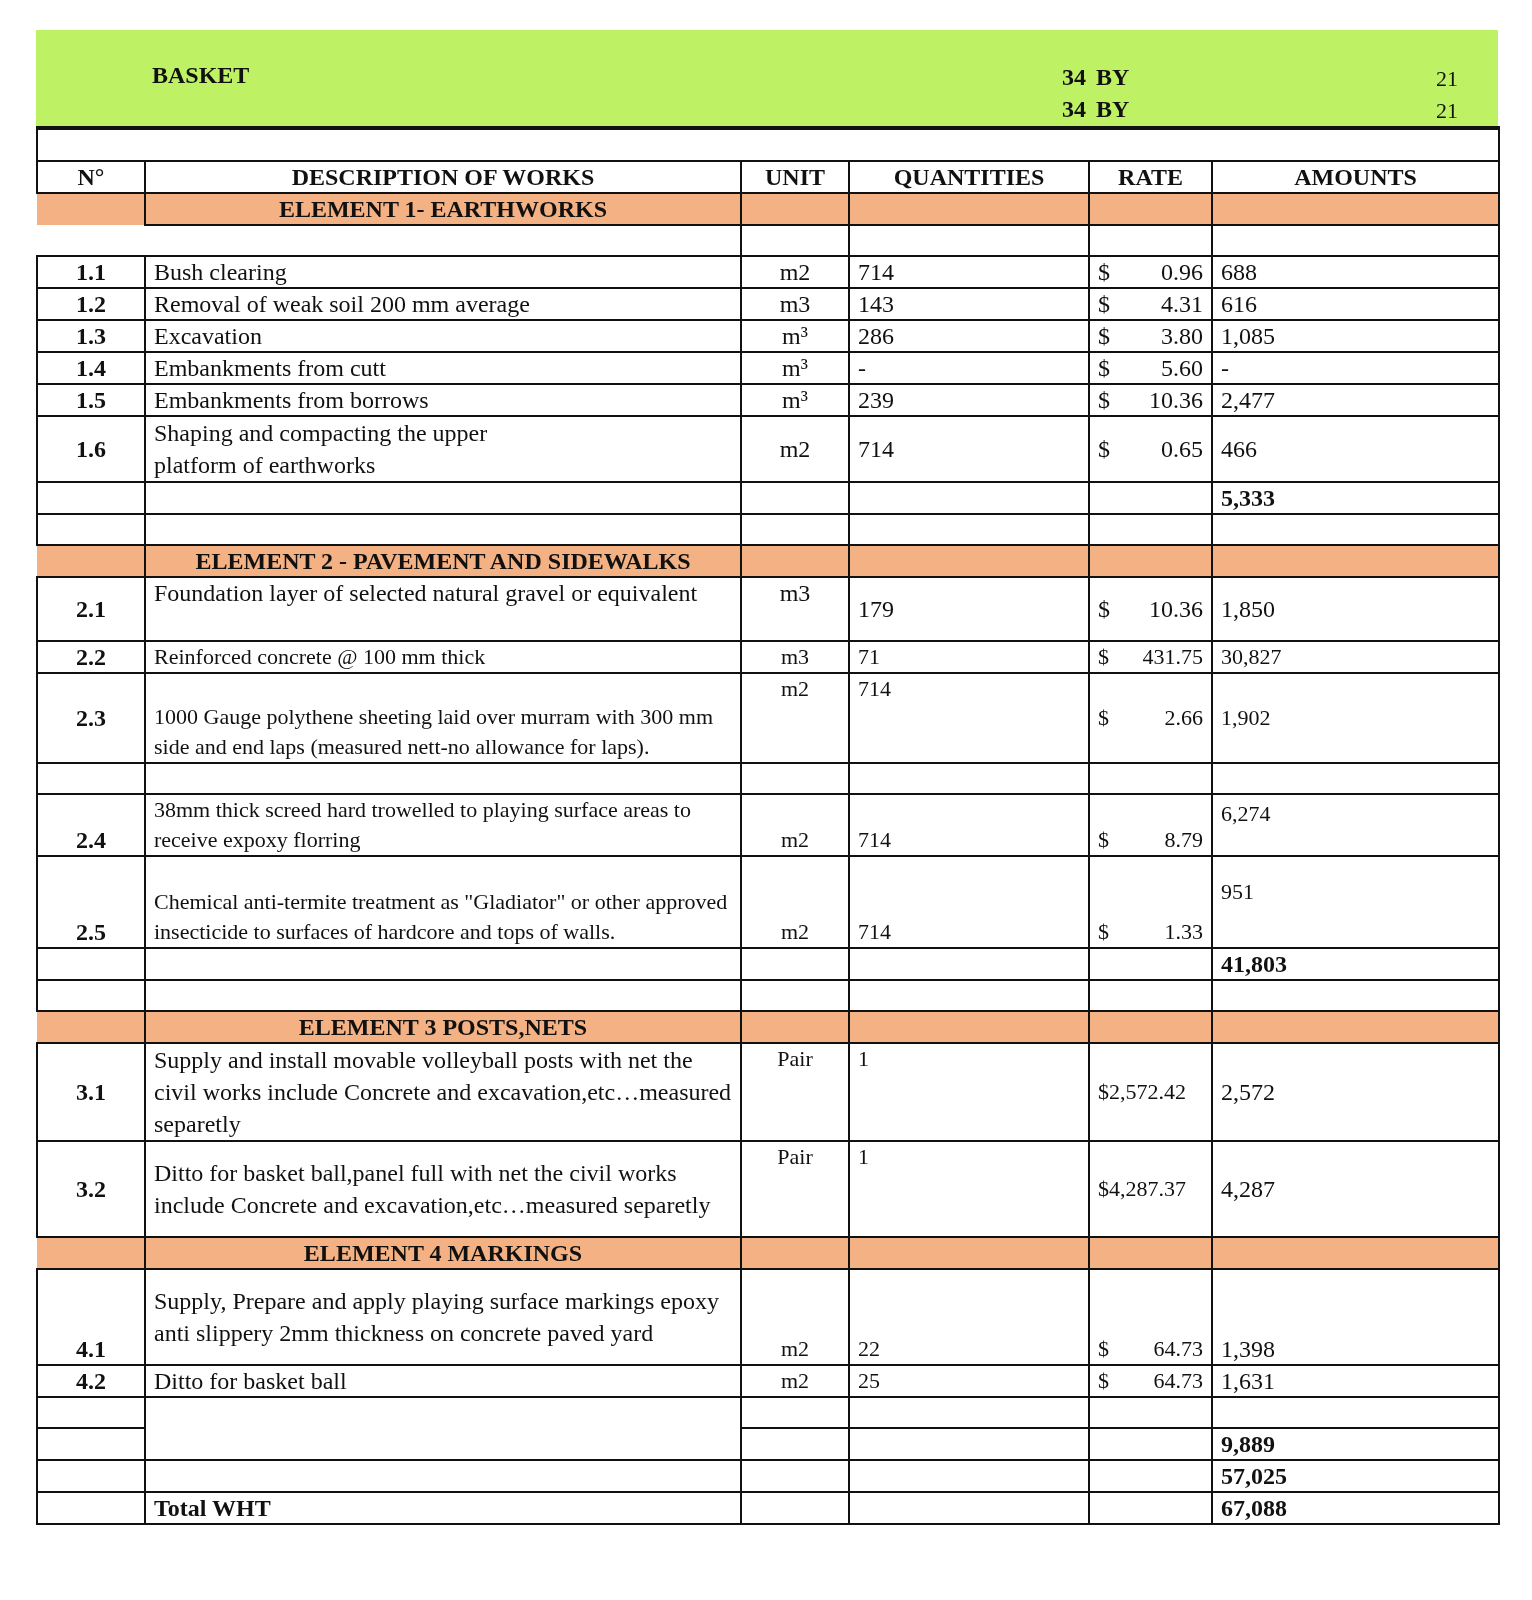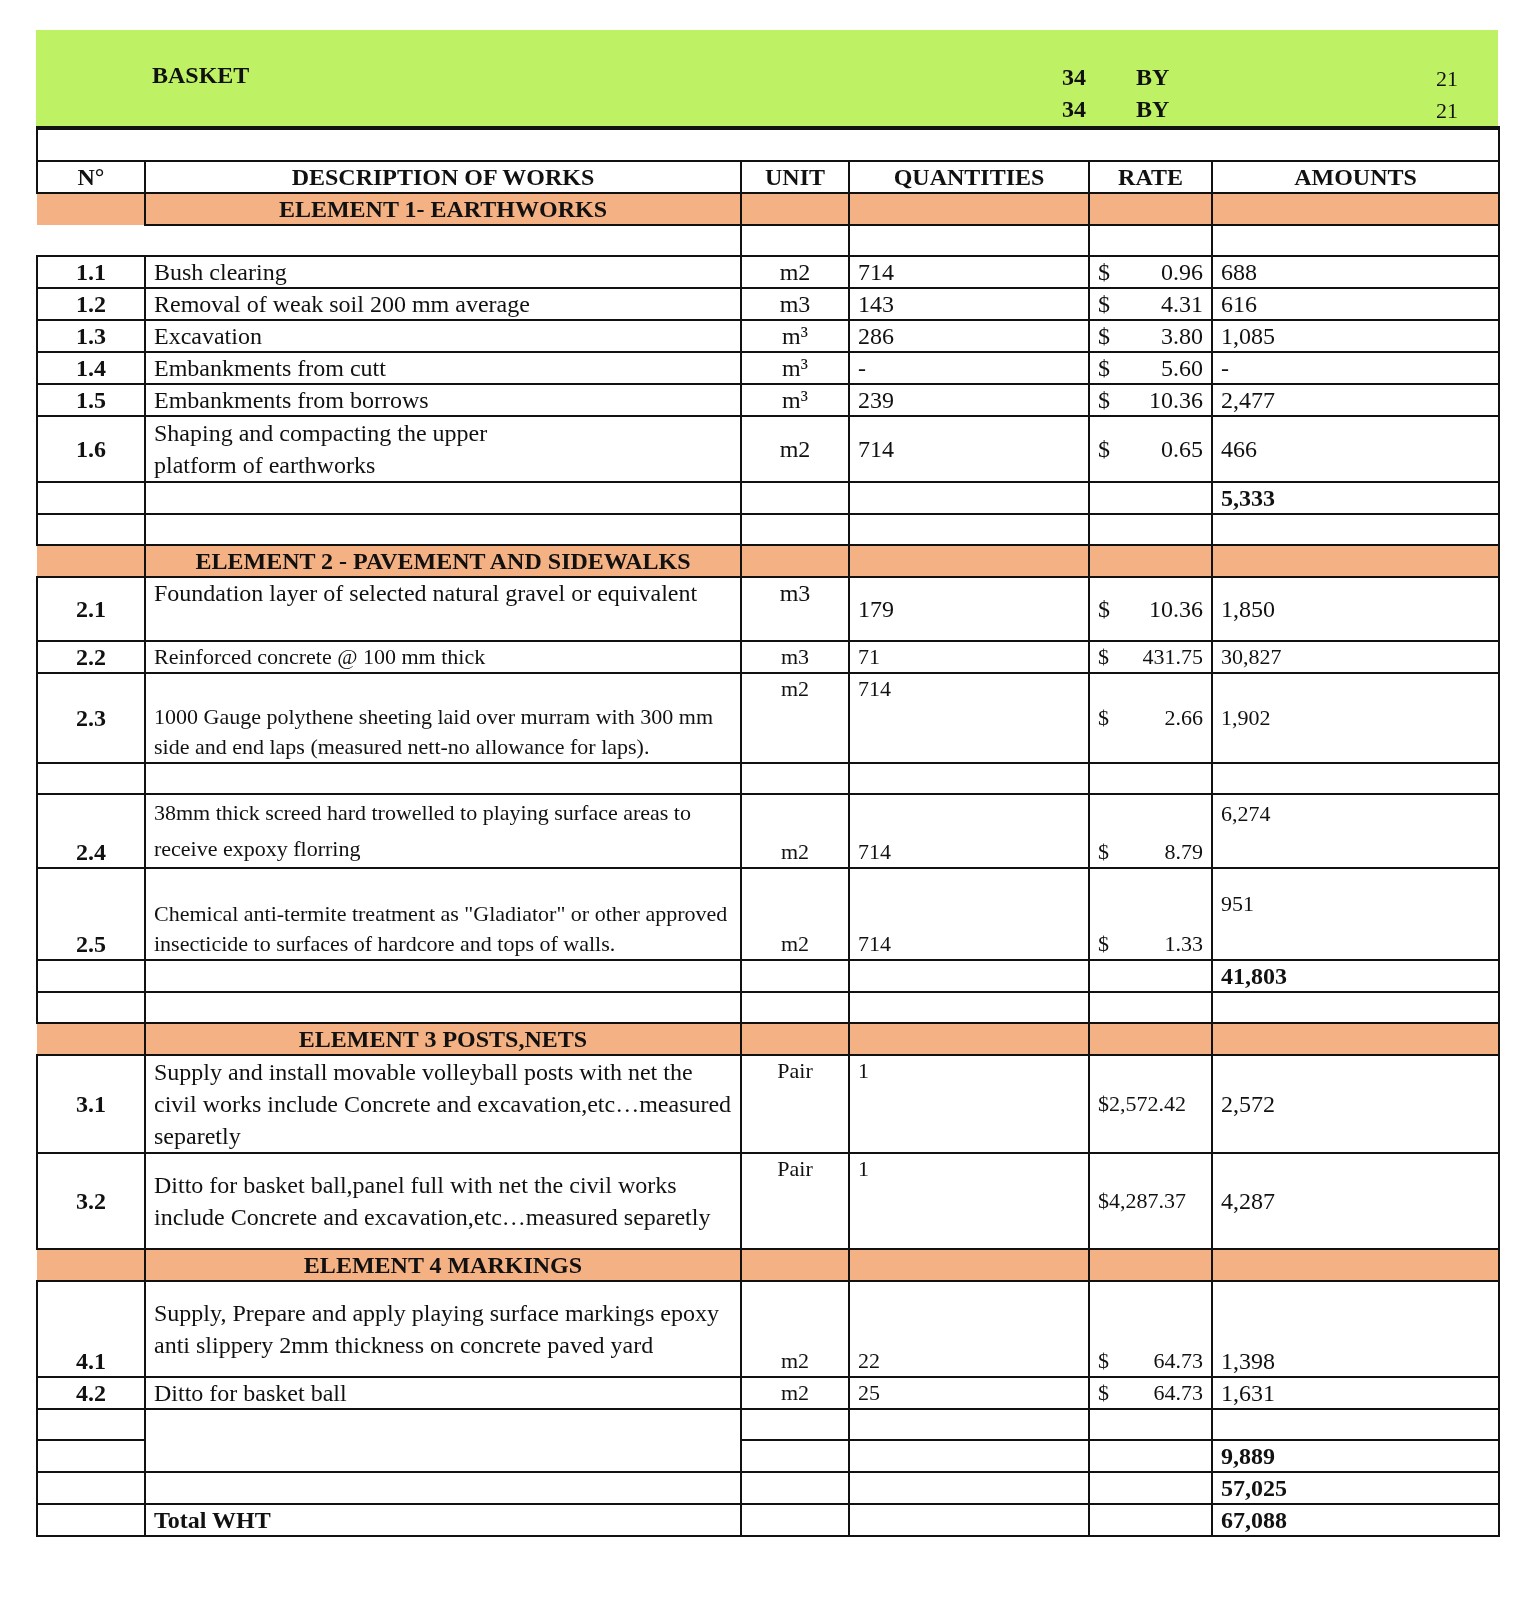--- a/index.html
+++ b/index.html
@@ -1,21 +1,21 @@
 <!DOCTYPE html>
 <html><head>
 <meta charset="utf-8">
 <style>
   html, body { margin:0; padding:0; background:#ffffff; }
   body { width:1532px; height:1600px; position:relative; font-family:"Liberation Serif", serif; color:#111; }
   .sheet { position:absolute; left:36px; top:30px; width:1462px; }
   .banner { position:relative; height:96px; background:#bef264; }
   .banner .title { position:absolute; left:116px; top:32px; font-size:24px; font-weight:bold; }
   .banner .n { position:absolute; font-weight:bold; text-align:right; width:60px; }
-  .banner .by { position:absolute; font-weight:bold;margin-left:40px; }
+  .banner .by { position:absolute; font-weight:bold; }
   .banner .v { position:absolute; text-align:right; width:60px; }
 
   table { border-collapse:collapse; table-layout:fixed; width:1462px; font-size:24px; }
   td { border:2.5px solid #111; padding:0 8px; height:29px; line-height:30px; vertical-align:middle; overflow:hidden; white-space:nowrap; }
   td.wrap { white-space:normal; line-height:32px; }
   .no { text-align:center; font-weight:bold; }
   .c { text-align:center; }
   .r { text-align:left; }
   .b { font-weight:bold; }
   .hdr td { font-weight:bold; text-align:center; }
@@ -224,21 +224,21 @@
     <tr>
           <td></td>
           <td></td>
           <td></td>
           <td></td>
           <td></td>
           <td></td>
         </tr>
     <tr>
       <td class="no bot" style="height:60px;">2.4</td>
-      <td class="wrap bot small" style="line-height:36px;"> 38mm thick screed hard trowelled to playing surface areas to receive expoxy florring</td>
+      <td class="wrap bot small" style="line-height:30px;"> 38mm thick screed hard trowelled to playing surface areas to receive expoxy florring</td>
       <td class="c bot small">m2</td>
       <td class="r bot small" style="padding-right:4px;">714</td>
       <td class="bot small">
             <div class="rate">
               <span>$</span>
               <span>8.79</span>
             </div>
           </td>
       <td class="r top small" style="padding-top:4px;">6,274</td>
     </tr>

